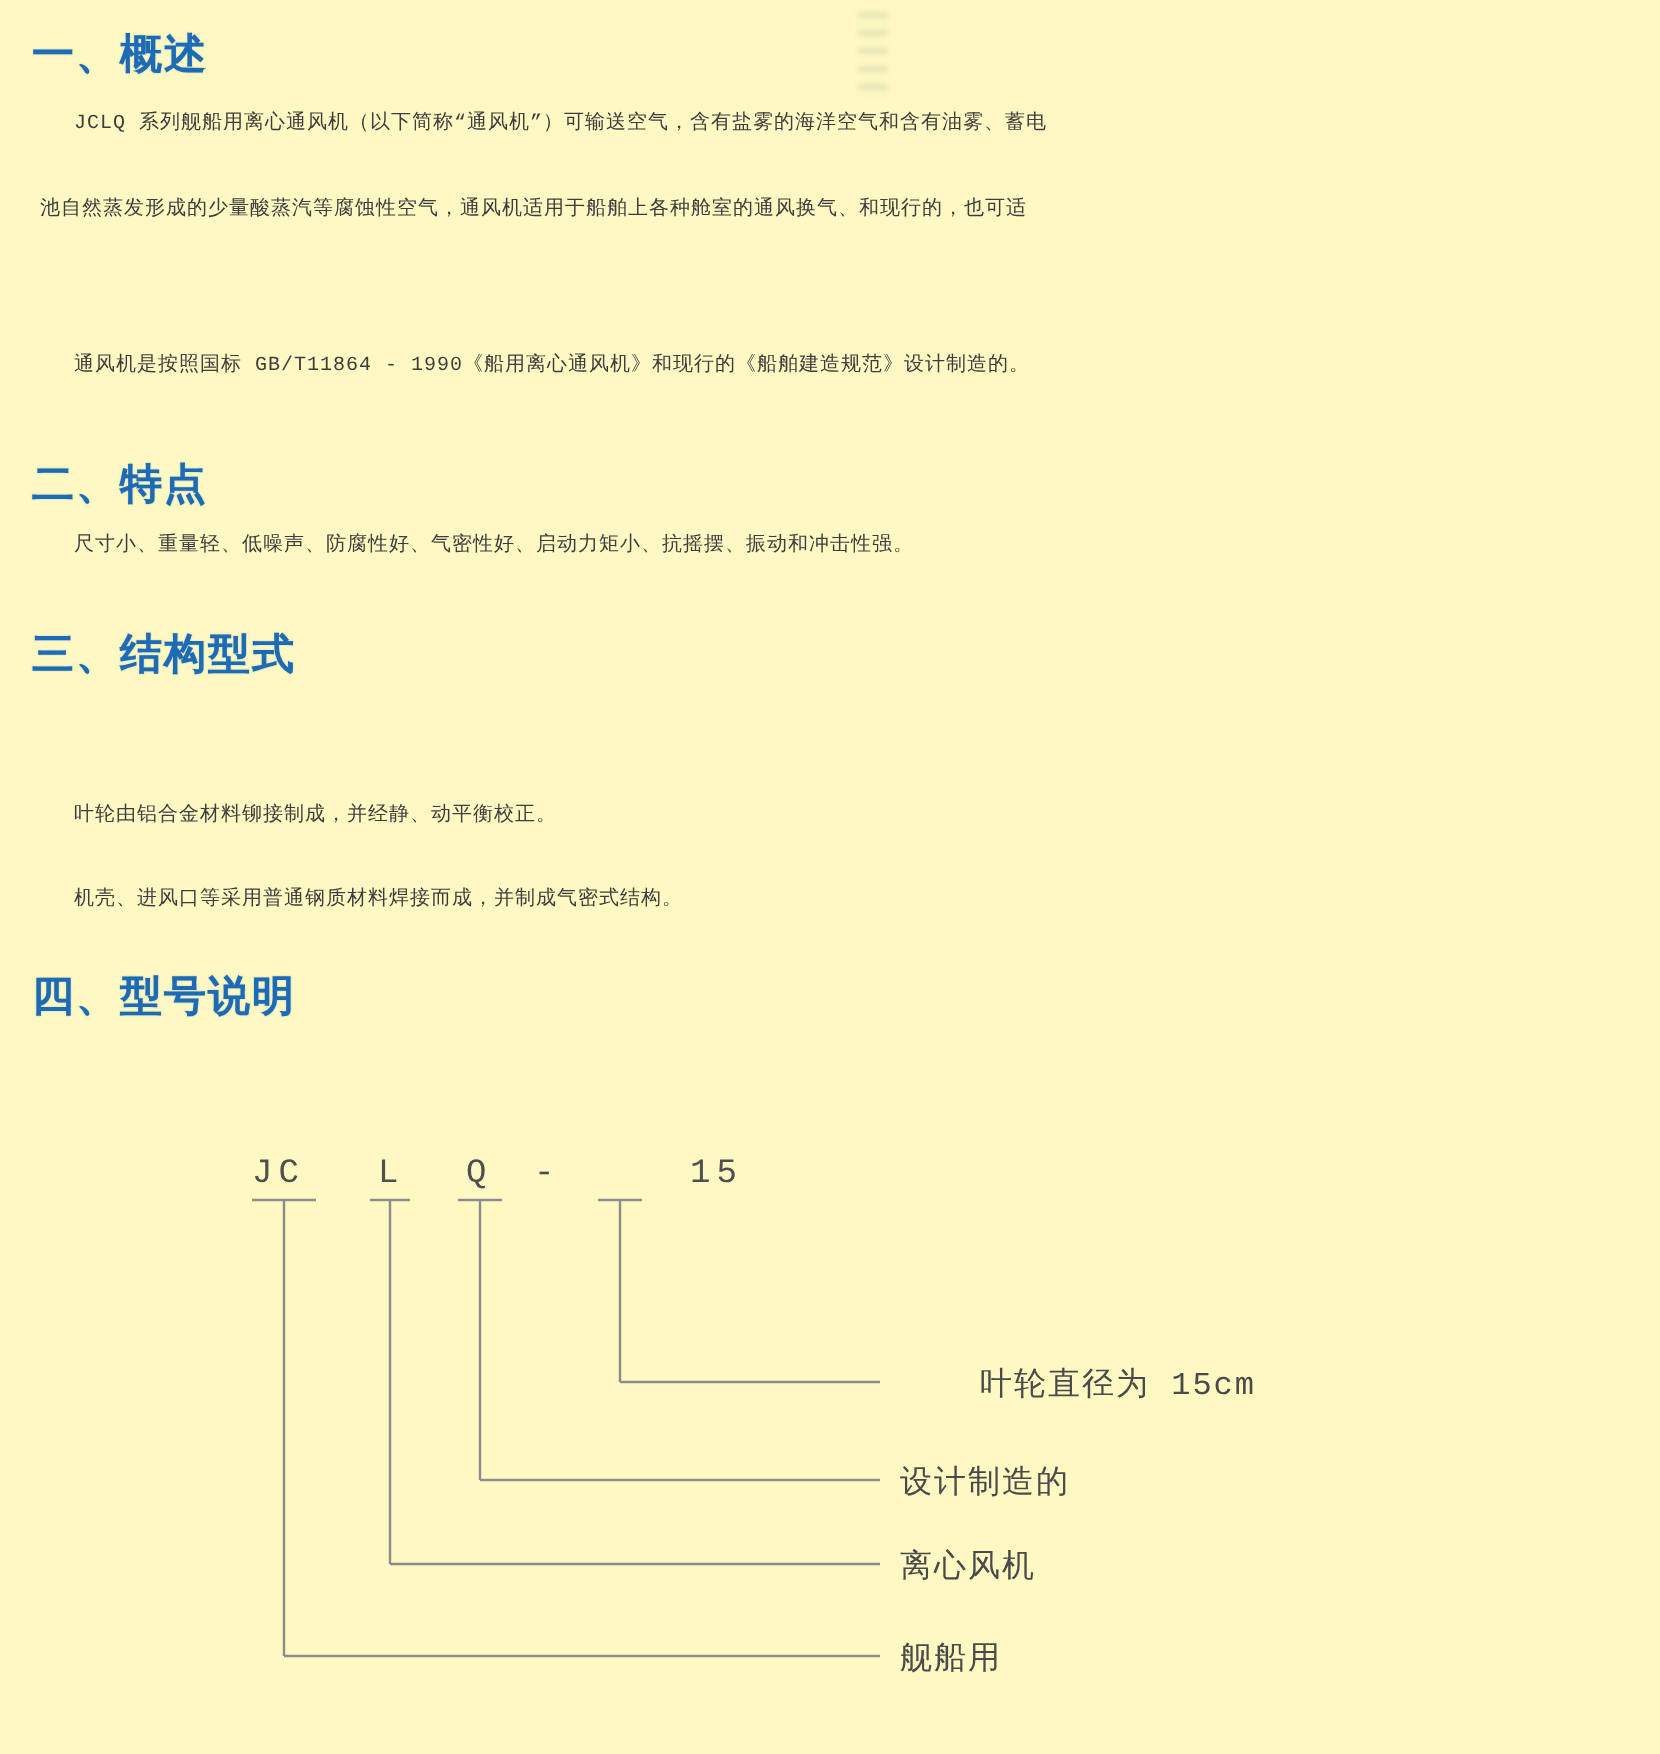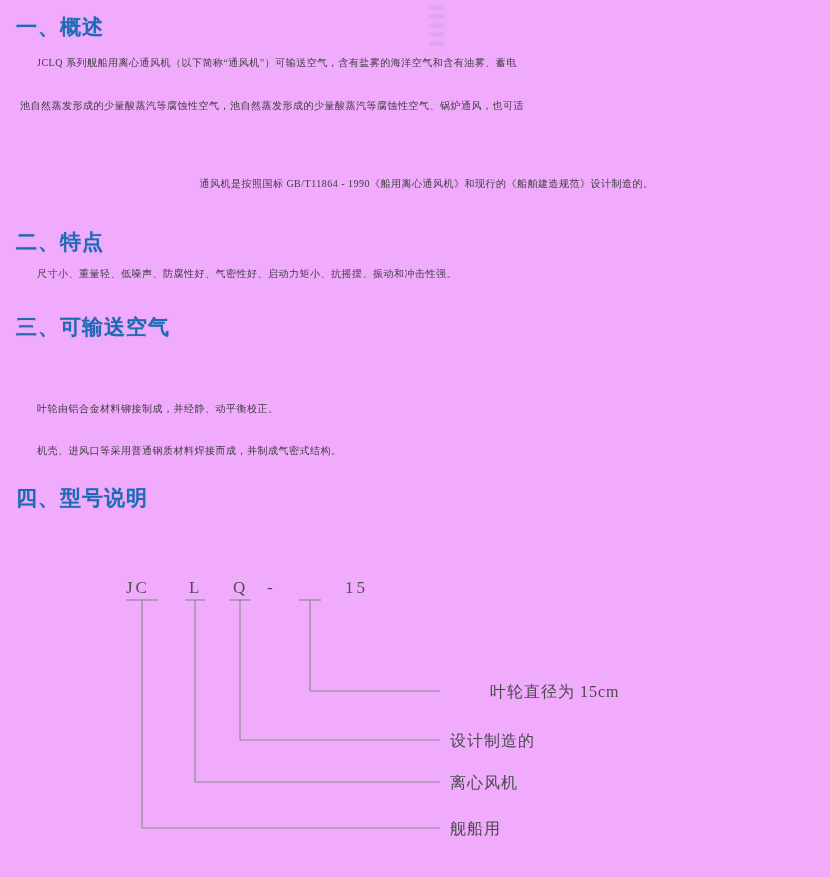--- a/index.html
+++ b/index.html
@@ -1,23 +1,23 @@
 <!DOCTYPE html>
 <html lang="zh"><head>
 <meta charset="utf-8">
 <style>
   html, body { margin: 0; padding: 0; background: #e8e8e8; }
   .page {
     position: relative;
     width: 830px;
     height: 877px;
     margin: 0 auto;
-    background: #f0abfc;
+    background: #fef9c3;
     overflow: hidden;
-    font-family: Liberation Serif, serif;
+    font-family: Liberation Mono, monospace;
   }
   .heading {
     position: absolute;
     left: 16px;
     font-size: 21px;
     font-weight: bold;
     color: #1d6bb5;
     letter-spacing: 1px;
     text-shadow: 0 0 1px rgba(29,107,181,0.35);
   }
@@ -74,29 +74,29 @@
 </head>
 <body>
 
 <div class="page">
 
   <div class="scan-artifact"></div>
 
   <div class="heading" style="top:13px;">一、概述</div>
 
   <div class="para indent" style="top:41px;">JCLQ 系列舰船用离心通风机（以下简称“通风机”）可输送空气，含有盐雾的海洋空气和含有油雾、蓄电</div>
-  <div class="para" style="top:84px;">池自然蒸发形成的少量酸蒸汽等腐蚀性空气，池自然蒸发形成的少量酸蒸汽等腐蚀性空气、锅炉通风，也可适</div>
+  <div class="para" style="top:84px;">池自然蒸发形成的少量酸蒸汽等腐蚀性空气，通风机适用于船舶上各种舱室的通风换气、和现行的，也可适</div>
 
-  <div class="para indent" style="top:162px;text-align:center;">通风机是按照国标 GB/T11864 - 1990《船用离心通风机》和现行的《船舶建造规范》设计制造的。</div>
+  <div class="para indent" style="top:162px;">通风机是按照国标 GB/T11864 - 1990《船用离心通风机》和现行的《船舶建造规范》设计制造的。</div>
 
   <div class="heading" style="top:208px;margin-top:20px;">二、特点</div>
 
   <div class="para indent" style="top:252px;">尺寸小、重量轻、低噪声、防腐性好、气密性好、启动力矩小、抗摇摆、振动和冲击性强。</div>
 
-  <div class="heading" style="top:313px;">三、可输送空气</div>
+  <div class="heading" style="top:313px;">三、结构型式</div>
 
   <div class="para indent" style="top:387px;">叶轮由铝合金材料铆接制成，并经静、动平衡校正。</div>
   <div class="para indent" style="top:429px;">机壳、进风口等采用普通钢质材料焊接而成，并制成气密式结构。</div>
 
   <div class="heading" style="top:484px;">四、型号说明</div>
 
   <div class="diagram">
 
     <svg width="830" height="317" viewBox="0 0 830 317">
       <g stroke="#8c8c8c" stroke-width="1.2" fill="none">

